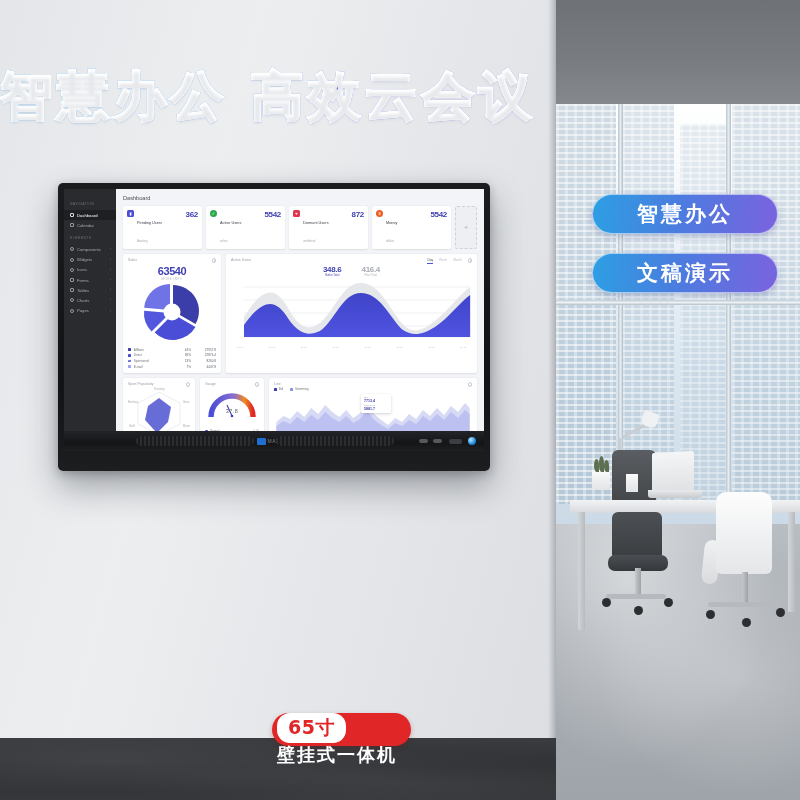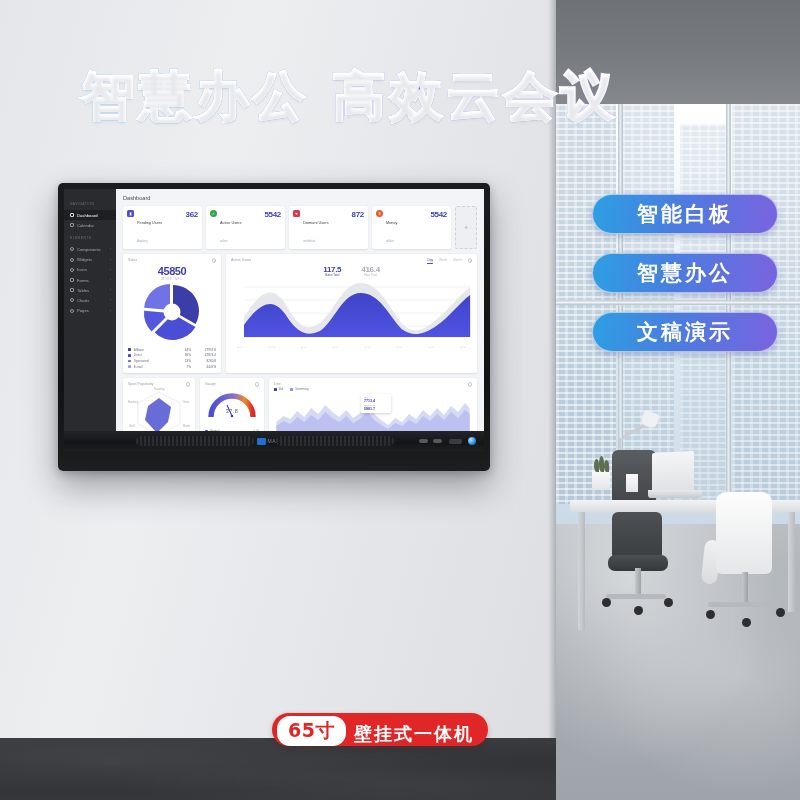--- a/index.html
+++ b/index.html
@@ -172,21 +172,21 @@
   .g-range { margin-left: auto; color: #9b9ea5; }
   .ln-legend { display: flex; gap: 7px; margin: 1px 0 1px; }
   .ln-li { display: flex; align-items: center; gap: 2px; font-size: 3px; color: #7b7e85; }
   .tooltip { position: absolute; left: 92px; top: 16px; width: 30px; background: #fff;
     border-radius: 1.5px; box-shadow: 0 1px 3px rgba(40,45,70,.22); padding: 2px 3px; }
   .tt-k { font-size: 2.4px; color: #a7aab1; }
   .tt-v { font-size: 3.6px; font-weight: 700; color: #3d3fb0; }
 
   
   .headline {
-    position: absolute; left: 0; top: 62px; width: 700px; text-align: center;
+    position: absolute; left: 0; top: 62px; width: 700px; 
     font-size: 52px; font-weight: 700; letter-spacing: 5px;
     font-family: "DejaVu Sans", "Liberation Sans", sans-serif;
     background: linear-gradient(100deg, #2f9fe8 0%, #3f86e6 32%, #6a63e4 62%, #7b5fe0 100%);
     -webkit-background-clip: text; background-clip: text; color: transparent;
     -webkit-text-stroke: 3px #ffffff; paint-order: stroke fill;
     text-shadow: 0 2px 3px rgba(140,150,170,.22);
   }
 
   
   .pills { position: absolute; left: 592px; top: 194px; display: flex; flex-direction: column; gap: 19px; }
@@ -196,22 +196,23 @@
     display: flex; align-items: center; justify-content: center;
     color: #fff; font-size: 21px; font-weight: 700; letter-spacing: 3px;
     font-family: "DejaVu Sans", "Liberation Sans", sans-serif;
     box-shadow: 0 3px 7px rgba(70,80,140,.28);
     border: 1.5px solid rgba(255,255,255,.55);
   }
 
   
   .badge {
     position: absolute; left: 272px; top: 713px; height: 33px; border-radius: 17px;
-    background: #e02626; display: flex; align-items: flex-end; gap: 8px; padding: 0 14px 0 5px;
+    background: #e02626; display: flex; align-items: flex-start; padding: 0 14px 0 5px;
     box-shadow: 0 2px 5px rgba(120,20,20,.28);
+    flex-direction: column;
   }
   .badge-size {
     background: #fff; color: #e02626; border-radius: 13px; padding: 2px 11px;
     font-size: 19px; font-weight: 700; letter-spacing: .5px;
     font-family: "DejaVu Sans", "Liberation Sans", sans-serif;
   }
   .badge-text { color: #fff; font-size: 18px; font-weight: 700; letter-spacing: 2px;
     font-family: "DejaVu Sans", "Liberation Sans", sans-serif; }
 </style>
 </head>
@@ -362,21 +363,21 @@
             <span class="stat-val">5542</span>
           </div>
           <div class="add-card">+</div>
         </div>
 
         <div class="grid-2">
 
           <div class="card sales-card">
             <div class="card-title">Sales</div>
             <div class="gear"></div>
-            <div class="sales-val">45850</div>
+            <div class="sales-val">63540</div>
             <div class="sales-more">MORE INFO</div>
 
             <svg width="88" height="58" viewBox="0 0 88 58">
               <g transform="translate(44,29)">
                 <path d="M0,0 L0,-26 A26,26 0 0,1 22.5,13 Z" fill="#3b3ea8" transform="translate(1,-1)"></path>
                 <path d="M0,0 L22.5,13 A26,26 0 0,1 -18.4,18.4 Z" fill="#4a4ed6" transform="translate(1,2)"></path>
                 <path d="M0,0 L-18.4,18.4 A26,26 0 0,1 -25.9,-2.3 Z" fill="#5357dd" transform="translate(-2,1)"></path>
                 <path d="M0,0 L-25.9,-2.3 A26,26 0 0,1 0,-26 Z" fill="#6f73e6" transform="translate(-2,-2)"></path>
                 <circle r="8.5" fill="#ffffff"></circle>
               </g>
@@ -416,21 +417,21 @@
               <div class="tabs">
                 <span class="tab active">Day</span>
                 <span class="tab">Week</span>
                 <span class="tab">Month</span>
               </div>
             </div>
             <div class="gear"></div>
 
             <div class="totals">
               <div>
-                <div class="total-val primary">117.5</div>
+                <div class="total-val primary">348.6</div>
                 <div class="total-cap primary">Butter Total</div>
               </div>
               <div>
                 <div class="total-val muted">416.4</div>
                 <div class="total-cap muted">Flow Total</div>
               </div>
             </div>
 
             <svg width="100%" height="62" viewBox="0 0 260 62" preserveAspectRatio="none">
               <defs>
@@ -555,21 +556,20 @@
         <div class="bezel-ctrl" style="right:56px;width:9px;"></div>
         <div class="bezel-ctrl" style="right:42px;width:9px;"></div>
         <div class="bezel-ctrl" style="right:22px;width:13px;height:5px;background:#3a3d41;"></div>
         <div class="power-led"></div>
       </div>
 
     </div>
   </div>
 
   <div class="pills">
-    <div class="pill">智能白板</div>
     <div class="pill">智慧办公</div>
     <div class="pill">文稿演示</div>
   </div>
 
   <div class="badge">
     <span class="badge-size">65寸</span>
     <span class="badge-text">壁挂式一体机</span>
   </div>
 
 </div>

